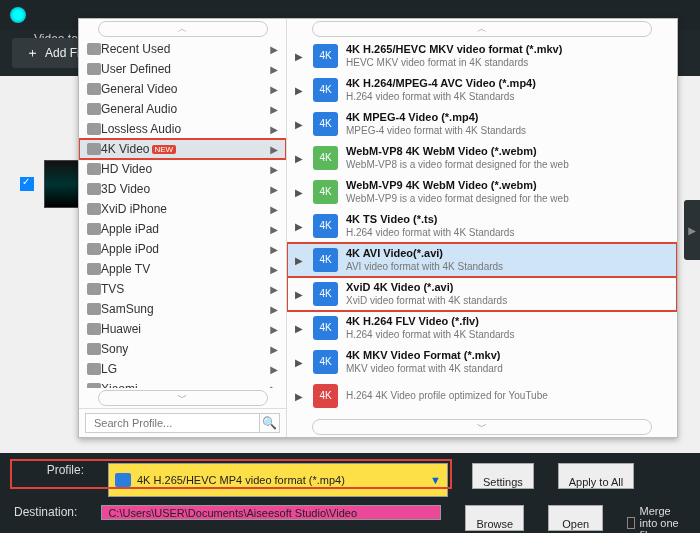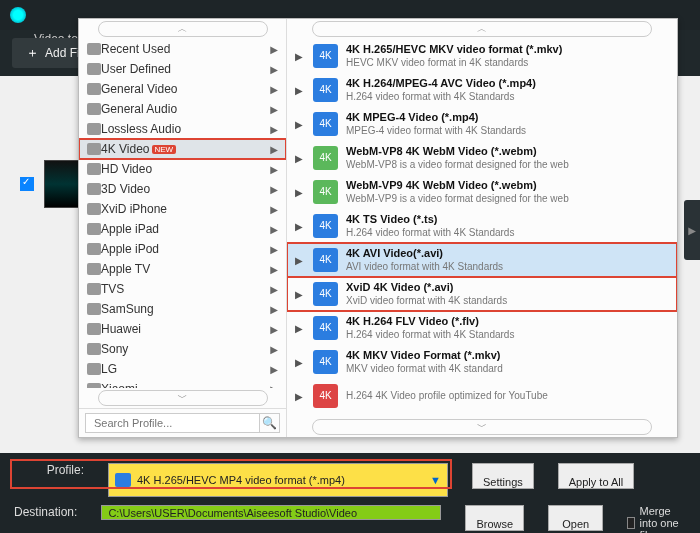--- a/index.html
+++ b/index.html
@@ -53,21 +53,21 @@
   .fmt-item.sel { background:#cfe4f6; }
   .red-box-fmt { outline:2px solid #d43; outline-offset:-1px; }
 
   
   .bottom { position:absolute; left:0; right:0; bottom:0; background:#1e2528; height:80px; padding:10px 14px 6px; display:flex; flex-direction:column; gap:8px; }
   .row { display:flex; align-items:flex-start; gap:24px; }
   .lbl { color:#ddd; font-size:12px; width:70px; text-align:right; }
   .profile-select { flex:0 0 340px; background:#fde047; border:1px solid #999; height:22px; display:flex; align-items:center; padding:16px 6px; font-size:11px; color:#222; justify-content:space-between; }
   .red-out { position:absolute; border:2px solid #d43; pointer-events:none; }
   .btn { background:#eee; border:1px solid #aaa; height:22px; padding:12px 10px; font-size:11px; color:#222; }
-  .dest-input { flex:0 0 340px; background:#84cc16; border:1px solid #999; height:15px; padding:0 6px; font-size:11px; color:#222; }
+  .dest-input { flex:0 0 340px; background:#ec4899; border:1px solid #999; height:15px; padding:0 6px; font-size:11px; color:#222; }
   .merge { display:flex; align-items:center; gap:5px; color:#ddd; font-size:11px; margin-left:auto; }
   .merge-box { width:12px; height:12px; border:1px solid #888; background:#222; }
 
   .side-handle { position:absolute; right:0; top:200px; width:16px; height:60px; background:#2a3236; display:flex; align-items:center; justify-content:center; color:#888; font-size:10px; border-radius:3px 0 0 3px; }
 </style>
 </head>
 <body>
 
 <div class="topbar">
   <div class="app-logo"></div>

